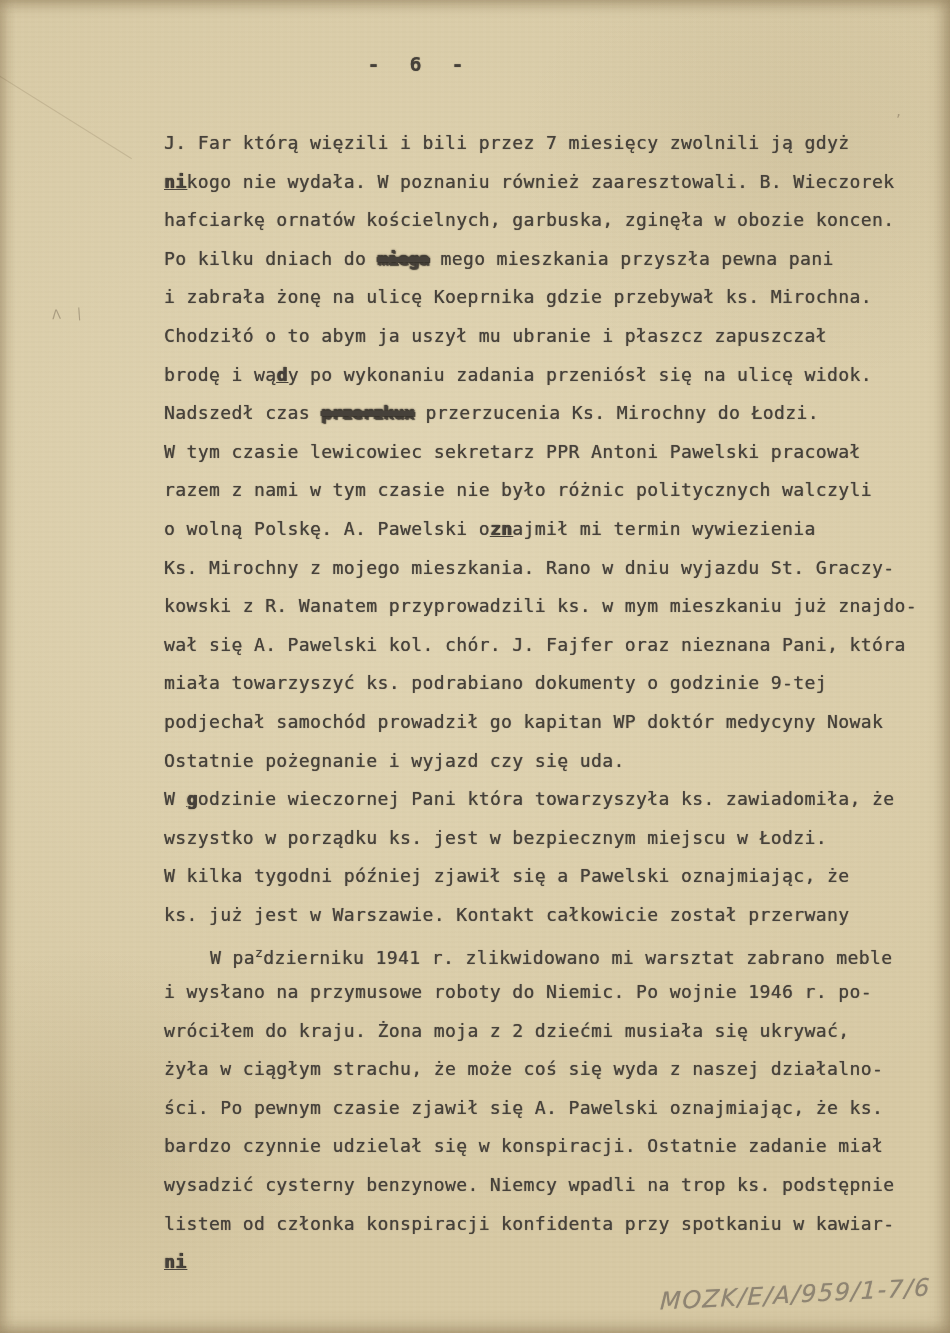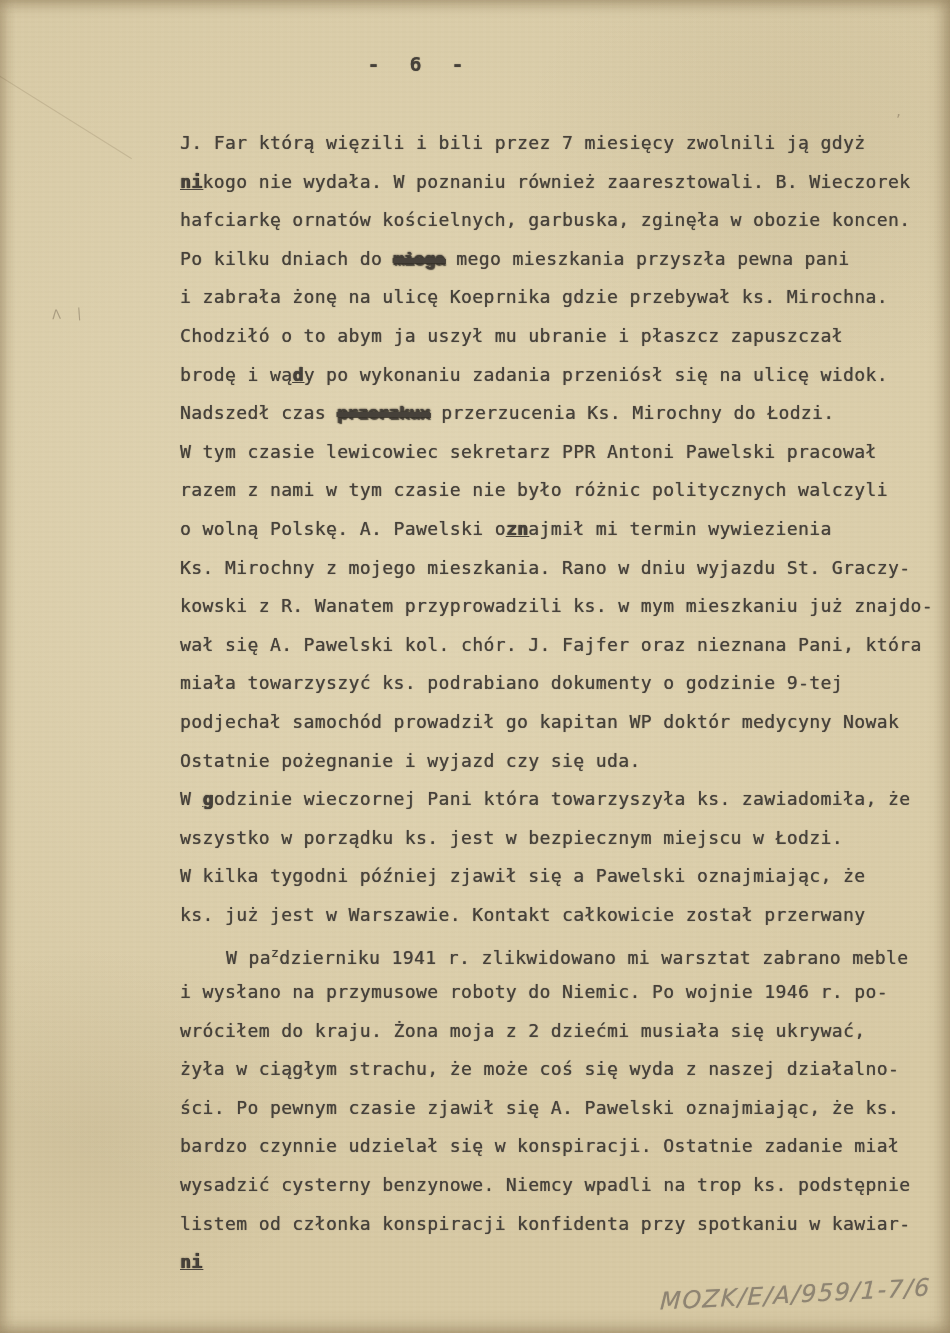--- a/index.html
+++ b/index.html
@@ -42,21 +42,21 @@
     position:absolute;top:52px;left:0;width:950px;
     text-align:center;
     transform:translateX(-55px);
     font-size:20px;font-weight:bold;
     letter-spacing:9px;
     color:var(--ink);
     text-shadow:0 0 1px rgba(70,65,58,0.75);
   }
   .text-block{
     position:absolute;
-    left:180px;top:124px;
+    left:164px;top:124px;
     width:770px;
     font-size:18px;
     line-height:38.6px;
     color:var(--ink);
     letter-spacing:0.4px;
     text-shadow:0 0 1px rgba(70,65,58,0.65), 0.4px 0.4px 0.6px rgba(70,65,58,0.35);
     white-space:pre-wrap;
   }
   .line{height:38.6px;white-space:nowrap;}
   .line.indent{padding-left:46px;}
@@ -64,21 +64,20 @@
     font-weight:bold;
     text-shadow:0 0 1.5px rgba(55,50,42,0.95), 0.8px 0 0 rgba(55,50,42,0.9);
     text-decoration:underline;
   }
   .seg.strike{
     font-weight:bold;
     letter-spacing:-0.5px;
     text-decoration:line-through;
     text-decoration-thickness:5px;
     text-shadow:0 0 2px rgba(55,50,42,0.95), 1px 1px 1px rgba(55,50,42,0.8), -1px 0 1px rgba(55,50,42,0.6);
-    font-family:Liberation Mono, monospace;
   }
   .seg.sup{
     vertical-align:super;
     font-size:0.72em;
   }
   .archival-ref{
     position:absolute;
     left:660px;top:1280px;
     width:290px;
     font-family:"DejaVu Sans","Liberation Sans",sans-serif;

